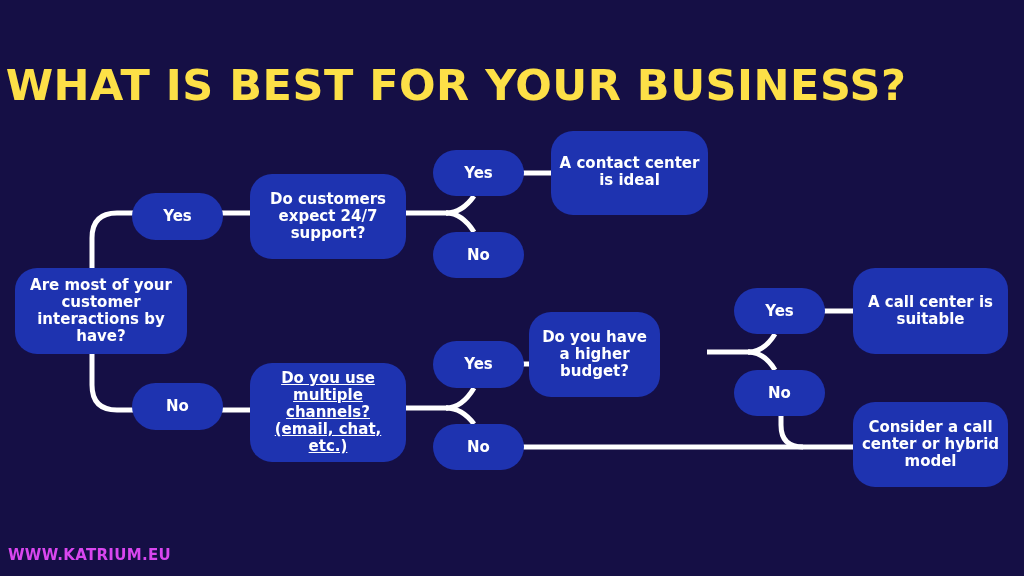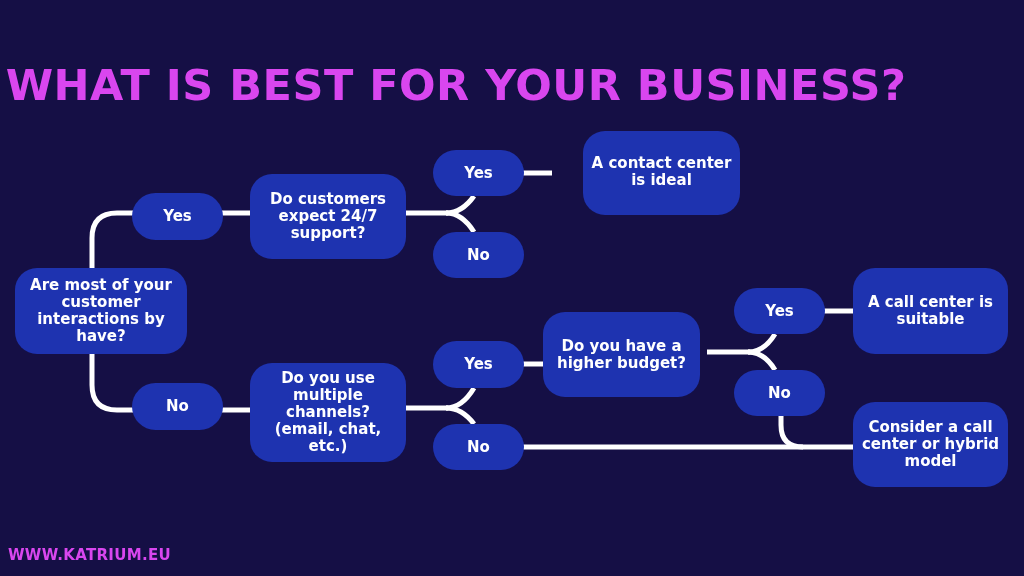--- a/index.html
+++ b/index.html
@@ -4,36 +4,36 @@
 <style>
   html, body { margin:0; padding:0; }
   body {
     width:1024px; height:576px; overflow:hidden;
     background:#150f45;
     font-family:"DejaVu Sans", "Liberation Sans", sans-serif;
     position:relative;
   }
   .title {
     position:absolute; left:0; top:58px; width:912px;
-    text-align:center; color:#d946ef;
+    text-align:center; color:#fde047;
     font-family:"DejaVu Sans", sans-serif;
     font-weight:bold; font-size:43px; letter-spacing:0.5px;
     line-height:54px;
   }
   svg.connectors { position:absolute; left:0; top:0; }
   .node {
     position:absolute; box-sizing:border-box;
     background:#1e33b0; color:#ffffff;
     border-radius:22px;
     display:flex; align-items:center; justify-content:center;
     text-align:center; font-weight:bold;
     font-size:15px; line-height:17px; padding:0 6px;
   }
   .pill { border-radius:24px; font-size:15px; }
-  .top-text { align-items:flex-start; padding-top:24px;margin-left:32px; }
+  .top-text { align-items:flex-start; padding-top:24px; }
   .footer {
     position:absolute; left:8px; top:546px;
     color:#d946ef; font-weight:bold; font-size:15px; letter-spacing:0.3px;
   }
 </style>
 </head>
 <body>
 
 <div class="title">WHAT IS BEST FOR YOUR BUSINESS?</div>
 
@@ -73,33 +73,33 @@
 </svg>
 
 <div class="node" style="left:15px; top:268px; width:172px; height:86px; font-size:15px; line-height:17px;">Are most of your customer interactions by have?</div>
 
 <div class="node pill" style="left:132px; top:193px; width:91px; height:47px;">Yes</div>
 
 <div class="node pill" style="left:132px; top:383px; width:91px; height:47px;">No</div>
 
 <div class="node" style="left:250px; top:174px; width:156px; height:85px; padding:11px 18px;">Do customers expect 24/7 support?</div>
 
-<div class="node" style="left:250px; top:363px; width:156px; height:99px; padding:0 18px;">Do you use multiple channels? (email, chat, etc.)</div>
+<div class="node" style="left:250px; top:363px; width:156px; height:99px; padding:0 18px;text-decoration:underline;">Do you use multiple channels? (email, chat, etc.)</div>
 
 <div class="node pill" style="left:433px; top:150px; width:91px; height:46px;">Yes</div>
 
 <div class="node pill" style="left:433px; top:232px; width:91px; height:46px;">No</div>
 
 <div class="node top-text" style="left:551px; top:131px; width:157px; height:84px; padding-top:24px;">A contact center is ideal</div>
 
 <div class="node pill" style="left:433px; top:341px; width:91px; height:47px;">Yes</div>
 
 <div class="node pill" style="left:433px; top:424px; width:91px; height:46px;">No</div>
 
-<div class="node" style="left:543px; top:312px; width:157px; height:85px; padding:6px 12px;">Do you have a higher budget?</div>
+<div class="node" style="left:529px; top:312px; width:131px; height:85px; padding:6px 12px;">Do you have a higher budget?</div>
 
 <div class="node pill" style="left:734px; top:288px; width:91px; height:46px;">Yes</div>
 
 <div class="node pill" style="left:734px; top:370px; width:91px; height:46px;">No</div>
 
 <div class="node" style="left:853px; top:268px; width:155px; height:86px; padding:8px 10px;">A call center is suitable</div>
 
 <div class="node" style="left:853px; top:402px; width:155px; height:85px; padding:0 0;">Consider a call center or hybrid model</div>
 
 <div class="footer">WWW.KATRIUM.EU</div>

